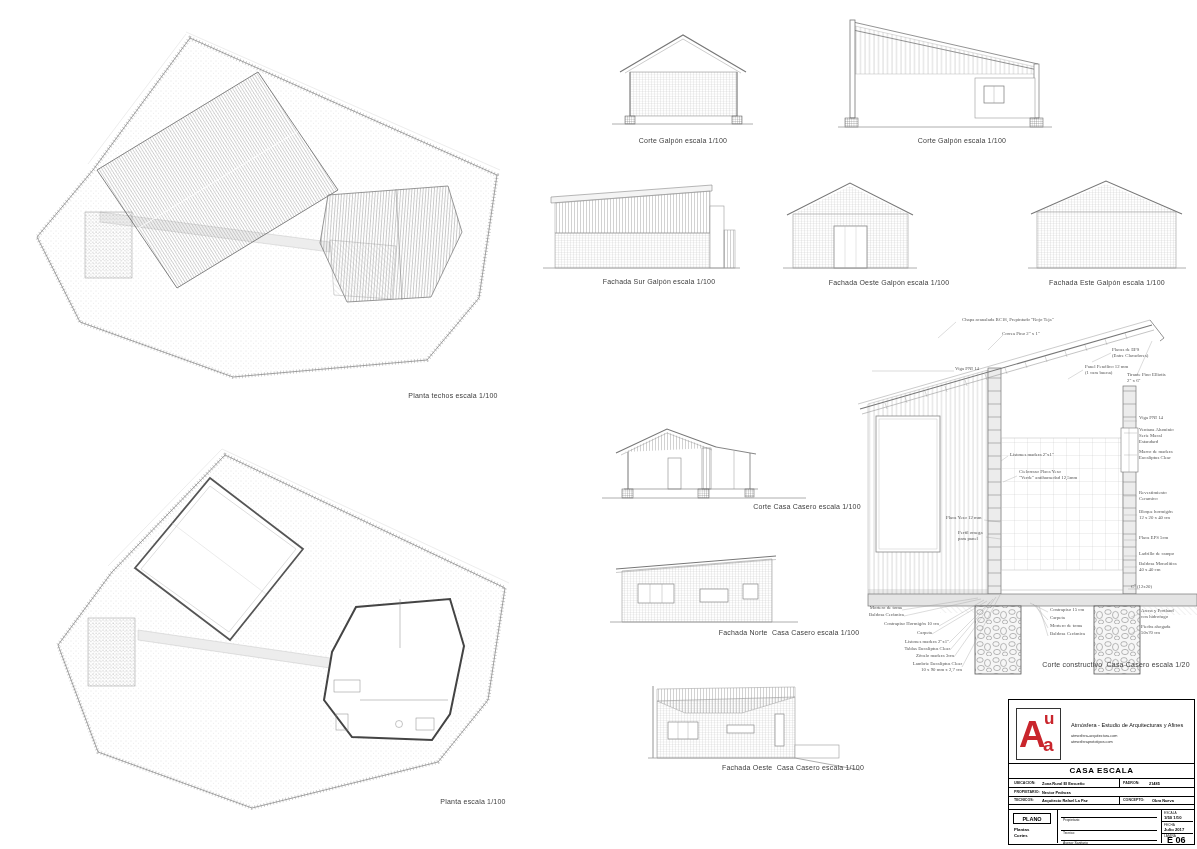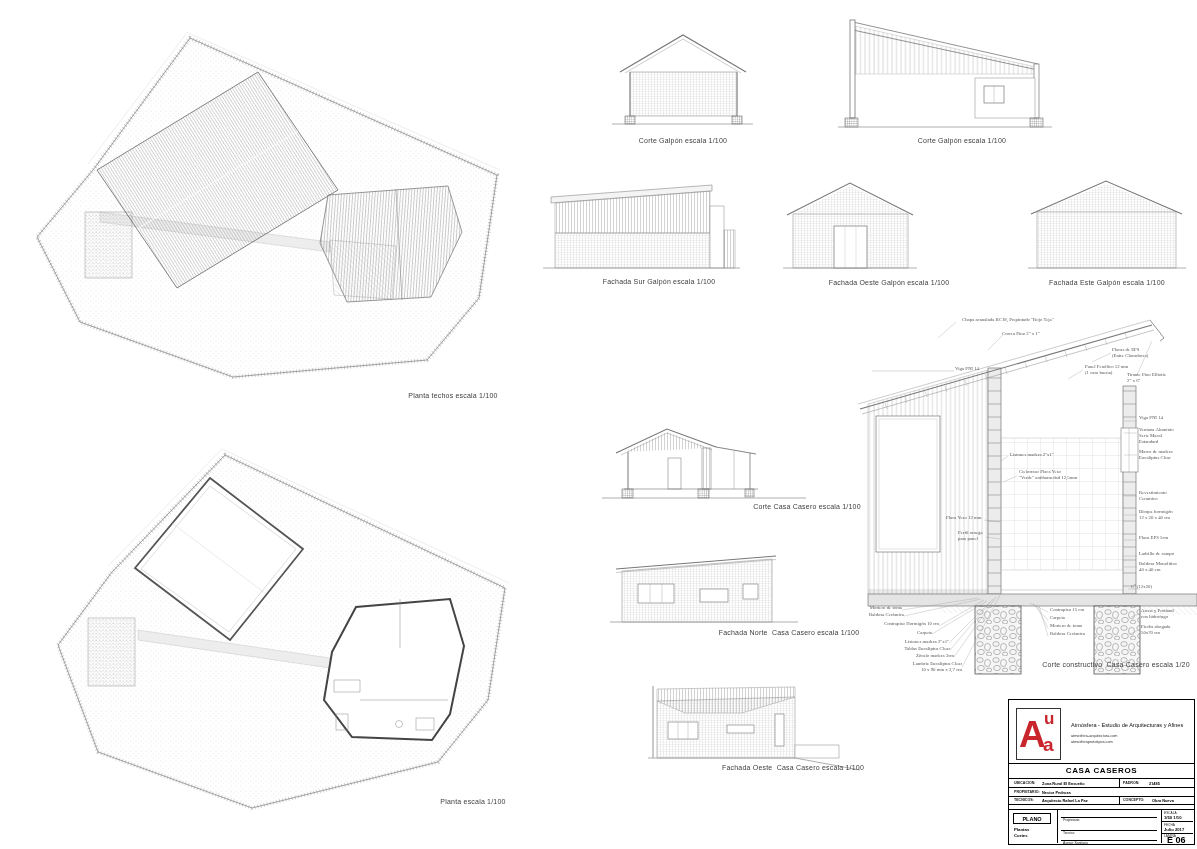--- a/index.html
+++ b/index.html
@@ -313,21 +313,21 @@
   <div class="tb">
     <div class="logo">
       <span class="lA">A</span>
       <span class="lu">u</span>
       <span class="la">a</span>
     </div>
     <div class="firm">Atmósfera - Estudio de Arquitecturas y Afines</div>
     <div class="web" style="top:34px">atmosfera-arquitectura.com</div>
     <div class="web" style="top:40px">atmosferaprototipos.com</div>
     <div class="hr" style="top:63px"></div>
-    <div class="proj">CASA CASEROS</div>
+    <div class="proj">CASA ESCALA</div>
     <div class="hr" style="top:78px"></div>
 
     <div class="lab" style="left:5px;top:80.5px">UBICACION:</div>
     <div class="val" style="left:33px;top:80.5px">Zona Rural El Ensueño</div>
     <div class="vline" style="left:110px;top:78px;height:9px"></div>
     <div class="lab" style="left:114px;top:80.5px">PADRON:</div>
     <div class="val" style="left:140px;top:80.5px">21485</div>
     <div class="hr" style="top:87px"></div>
 
     <div class="lab" style="left:5px;top:89.5px">PROPIETARIO:</div>

